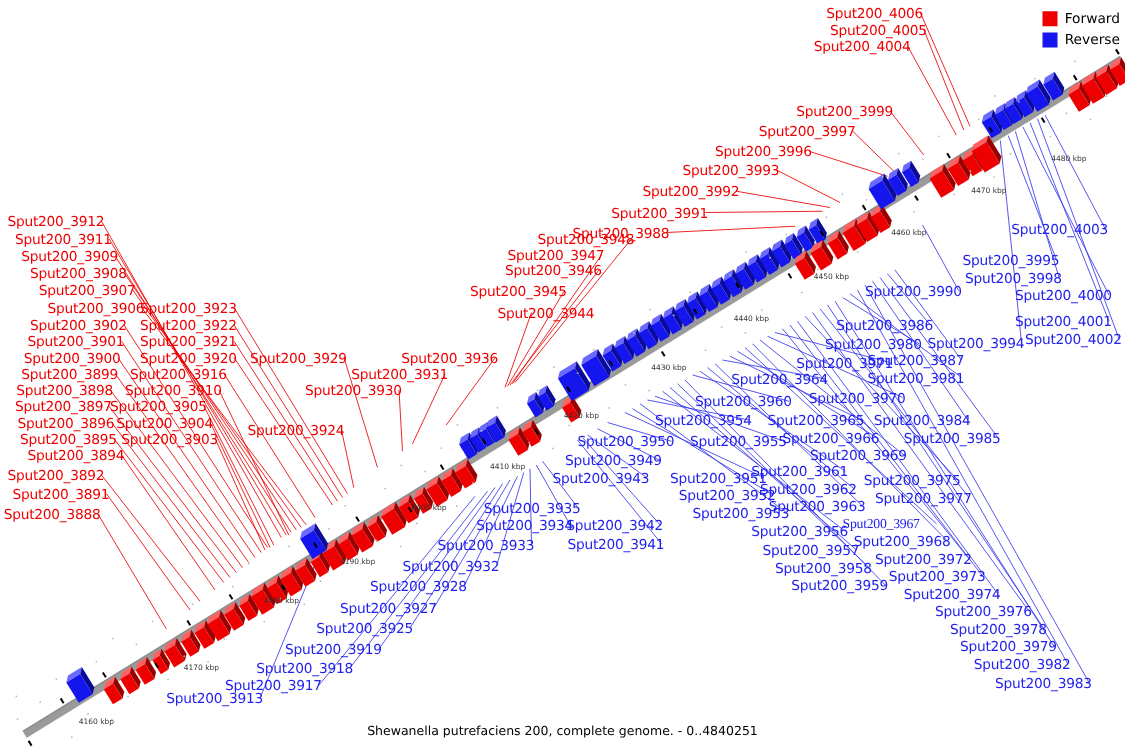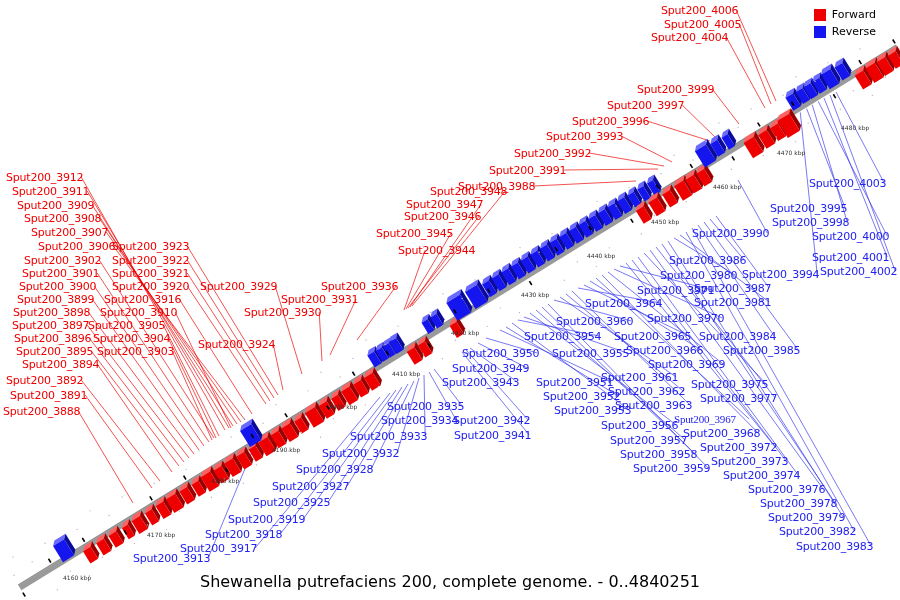--- a/index.html
+++ b/index.html
@@ -24,32 +24,32 @@
   .lbl.rev{color:#2222ee;}
 
   .tick-lbl{
     position:absolute;
     font-size:6px;
     line-height:6px;
     color:#333333;
     white-space:nowrap;
   }
 
-  #legend{position:absolute;right:24px;top:8px;}
+  #legend{position:absolute;right:4px;top:8px;}
   .legend-row{display:flex;align-items:center;margin-bottom:4px;}
   .legend-sw{width:12px;height:12px;display:inline-block;margin-right:6px;}
   .legend-sw.f{background:#ee0000;}
   .legend-sw.r{background:#1515ee;}
   .legend-tx{font-size:11px;color:#000;}
 
   #caption{
     position:absolute;
     left:0;right:0;bottom:9px;
     text-align:center;
-    font-size:16px;
+    font-size:10px;
     color:#000;
   }
 </style>
 </head>
 <body>
 
 <div id="stage">
 
   <svg id="canvas" viewBox="0 0 900 600" xmlns="http://www.w3.org/2000/svg">
     <g id="leader-lines">

